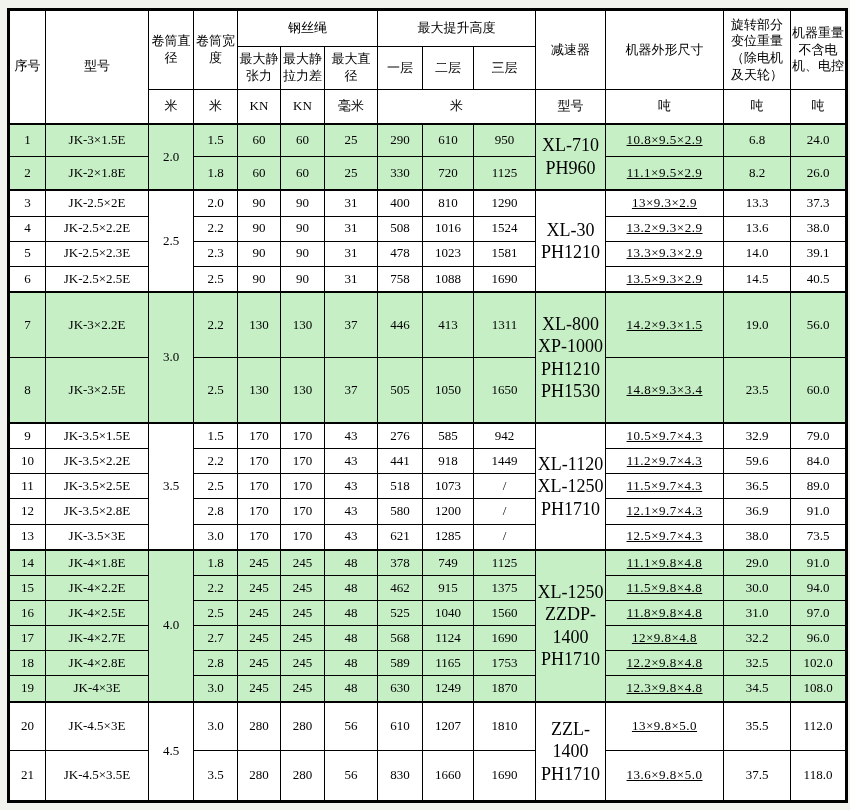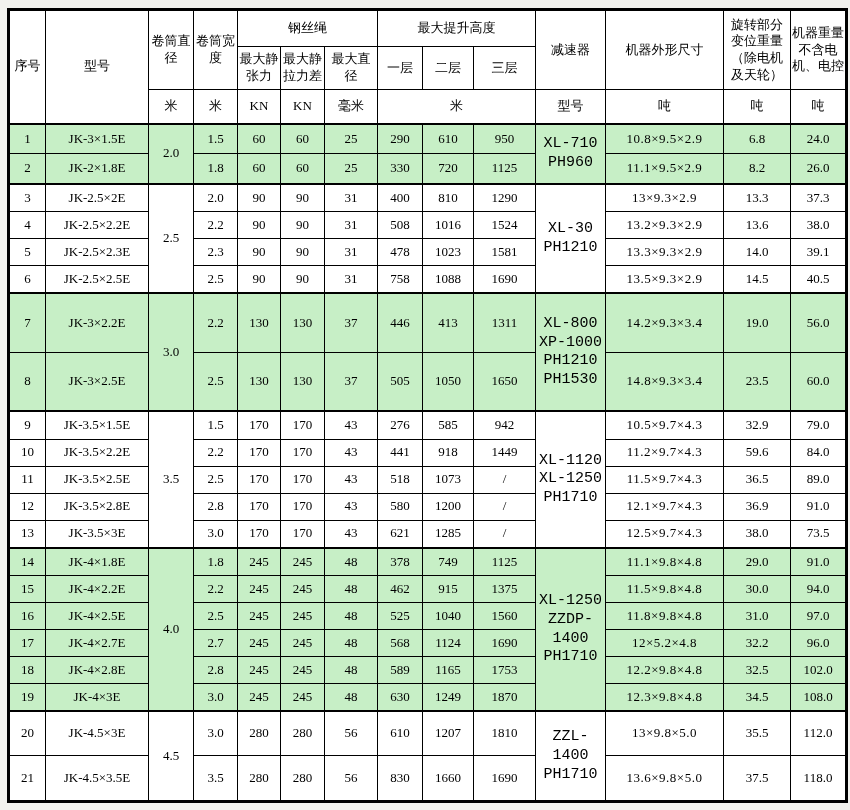--- a/index.html
+++ b/index.html
@@ -15,22 +15,22 @@
     font-size:13px;font-weight:normal;line-height:1.28;overflow:hidden;
   }
   thead tr.h1{height:37px;}
   thead tr.h2{height:43px;}
   thead tr.h3{height:34px;}
   thead tr.h3 th{border-bottom:2px solid #000;}
   tr.green td{background:#c7efc6;}
   td.bg-white{background:#ffffff;}
   td.bg-green{background:#c7efc6;}
   tr.group-start td{border-top:2px solid #000;}
-  td.reducer{white-space:pre-line;font-size:15px;line-height:1.25;font-family:Liberation Mono, monospace;}
-  td.dims{letter-spacing:0.5px;}
+  td.reducer{white-space:pre-line;font-size:18px;line-height:1.25;}
+  td.dims{letter-spacing:0.5px;text-decoration:underline;}
 </style>
 </head>
 <body>
 
 <div class="sheet">
   <table class="spec">
     <colgroup>
       <col style="width:37px">
         <col style="width:103px">
         <col style="width:45px">
@@ -179,21 +179,21 @@
           <td>130</td>
           <td>130</td>
           <td>37</td>
           <td>446</td>
           <td>413</td>
           <td>1311</td>
           <td class="reducer bg-green" rowspan="2">XL-800
 XP-1000
 PH1210
 PH1530</td>
-          <td class="dims">14.2×9.3×3.4</td>
+          <td class="dims">14.2×9.3×1.5</td>
           <td>19.0</td>
           <td>56.0</td>
         </tr>
         <tr class="green">
           <td>8</td>
           <td>JK-3×2.5E</td>
           <td>2.5</td>
           <td>130</td>
           <td>130</td>
           <td>37</td>
@@ -327,21 +327,21 @@
         <tr class="green">
           <td>17</td>
           <td>JK-4×2.7E</td>
           <td>2.7</td>
           <td>245</td>
           <td>245</td>
           <td>48</td>
           <td>568</td>
           <td>1124</td>
           <td>1690</td>
-          <td class="dims">12×5.2×4.8</td>
+          <td class="dims">12×9.8×4.8</td>
           <td>32.2</td>
           <td>96.0</td>
         </tr>
         <tr class="green">
           <td>18</td>
           <td>JK-4×2.8E</td>
           <td>2.8</td>
           <td>245</td>
           <td>245</td>
           <td>48</td>

